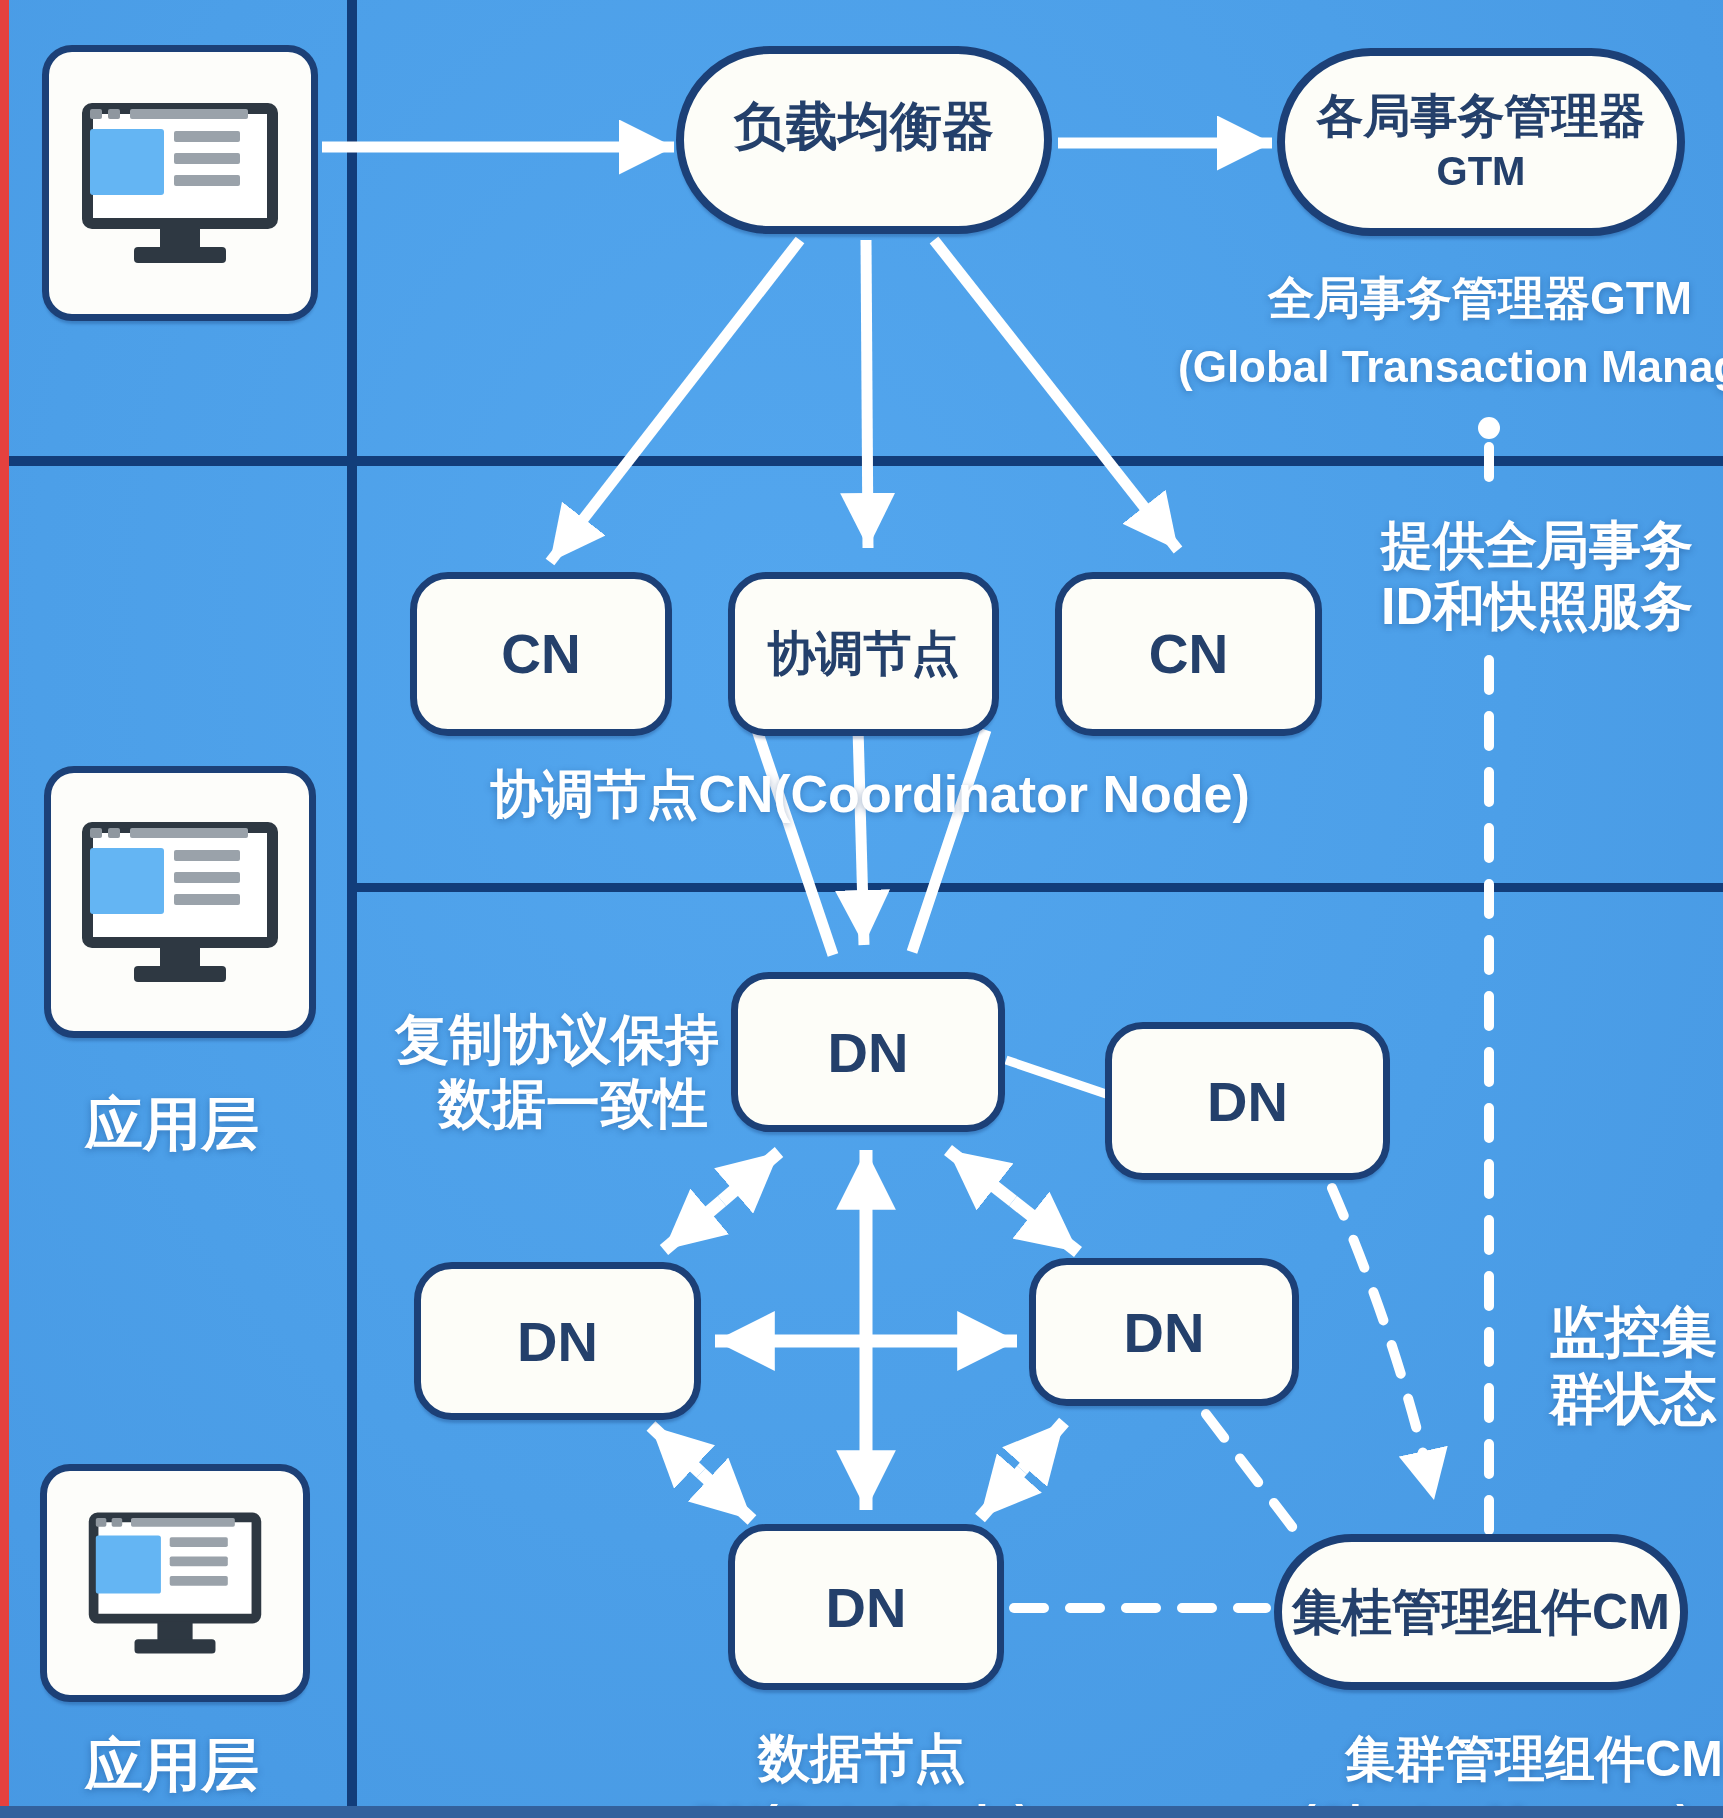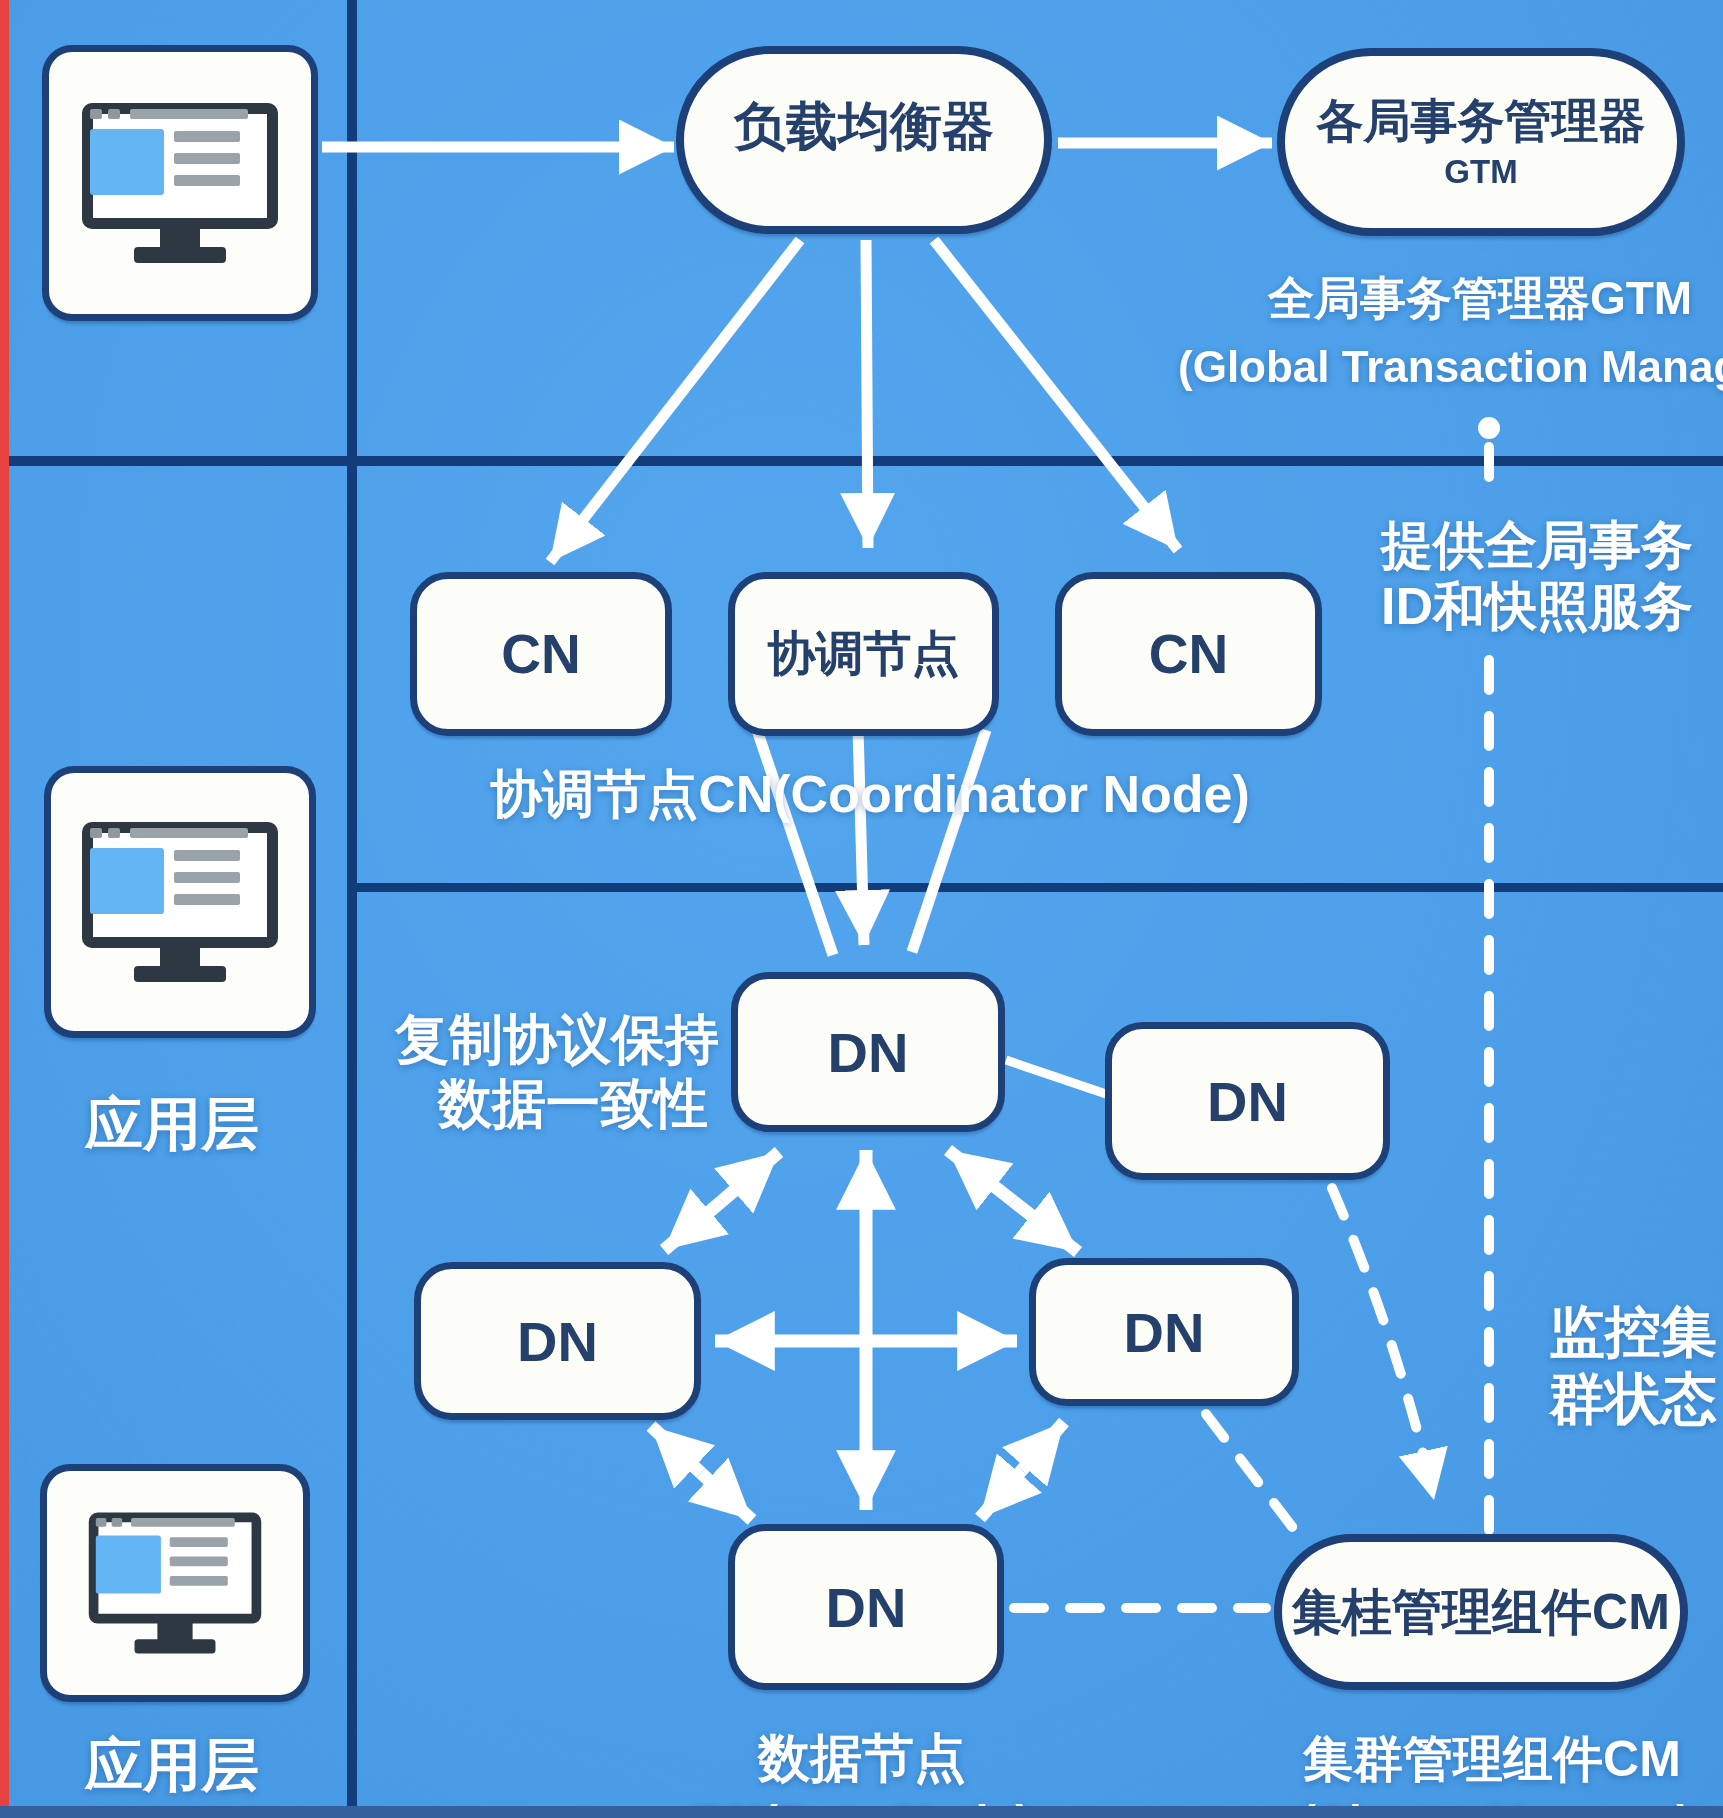--- a/index.html
+++ b/index.html
@@ -192,21 +192,21 @@
     </div>
   </div>
   <div class="ann a-applabel" style="left:172px;top:1766px;">应用层</div>
 
   <div class="node pill n-lb">
     <span>负载均衡器</span>
   </div>
 
   <div class="node pill n-gtm">
     <span>各局事务管理器</span>
-    <span style="font-size:33px;">GTM</span>
+    <span style="font-size:40px;">GTM</span>
   </div>
 
   <div class="node rect n-cnl">
     <span>CN</span>
   </div>
   <div class="node rect n-coord">
     <span>协调节点</span>
   </div>
   <div class="node rect n-cnr">
     <span>CN</span>
@@ -242,17 +242,17 @@
 
   <div class="ann a-rep" style="left:557px;top:1040px;">复制协议保持</div>
   <div class="ann a-rep" style="left:573px;top:1104px;">数据一致性</div>
 
   <div class="ann a-mon" style="left:1621px;top:1333px;">监控集</div>
   <div class="ann a-mon" style="left:1621px;top:1400px;">群状态</div>
 
   <div class="ann a-dncap1" style="left:862px;top:1759px;">数据节点</div>
   <div class="ann a-dncap2" style="left:862px;top:1822px;">DN(Data Node)</div>
 
-  <div class="ann a-cmcap1" style="left:1492px;top:1759px;">集群管理组件CM</div>
+  <div class="ann a-cmcap1" style="left:1534px;top:1759px;">集群管理组件CM</div>
   <div class="ann a-cmcap2" style="left:1496px;top:1822px;">(Cluster Manager)</div>
 
   <div class="bottom-band"></div>
 </div>
 
 </body></html>

